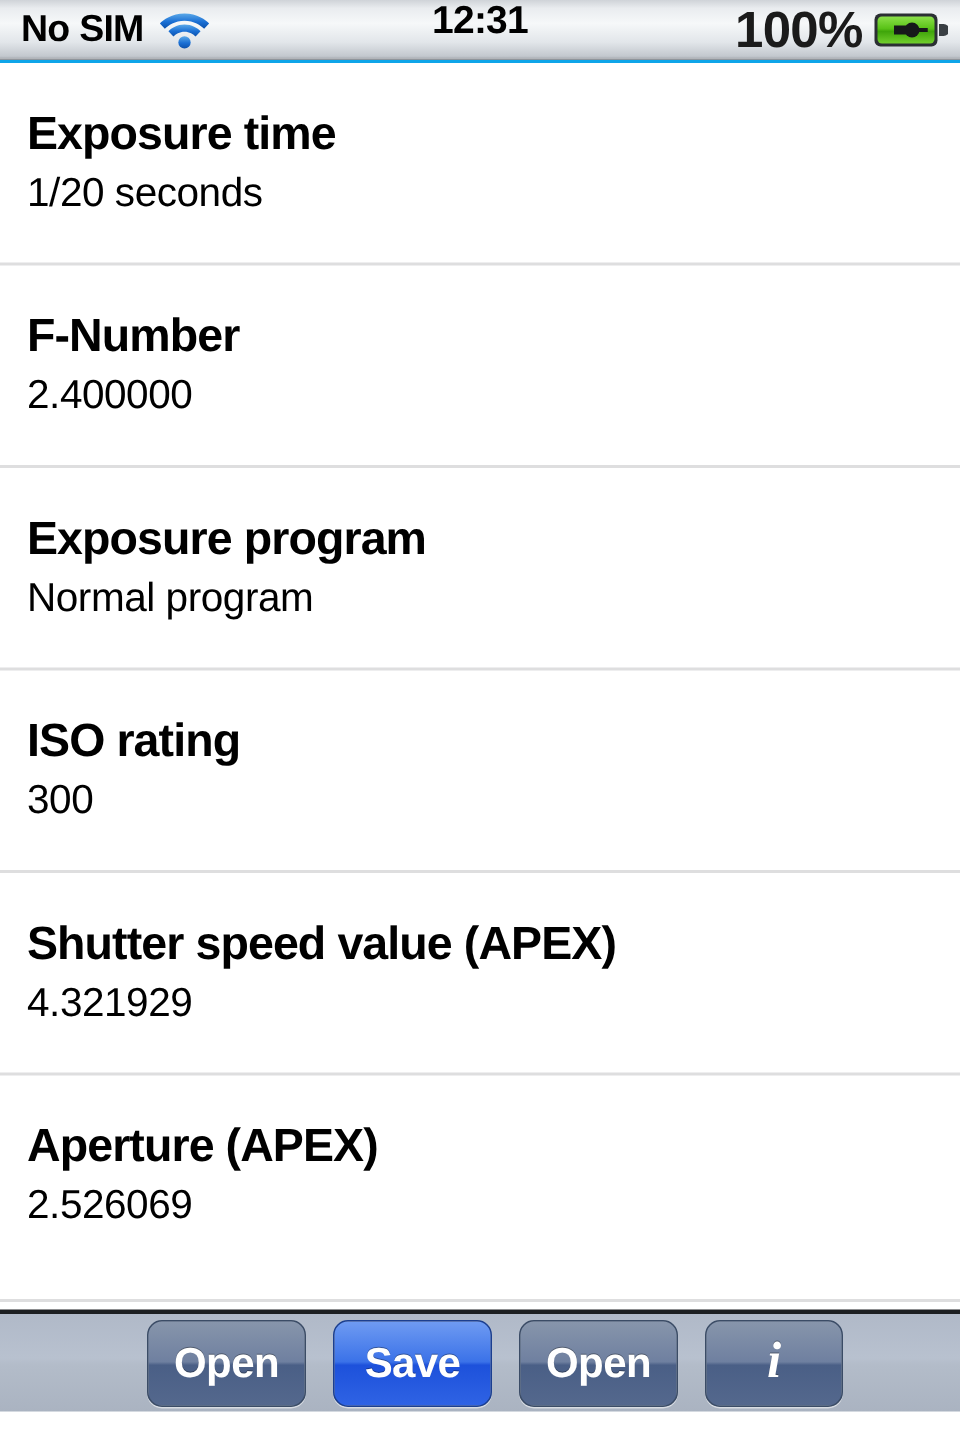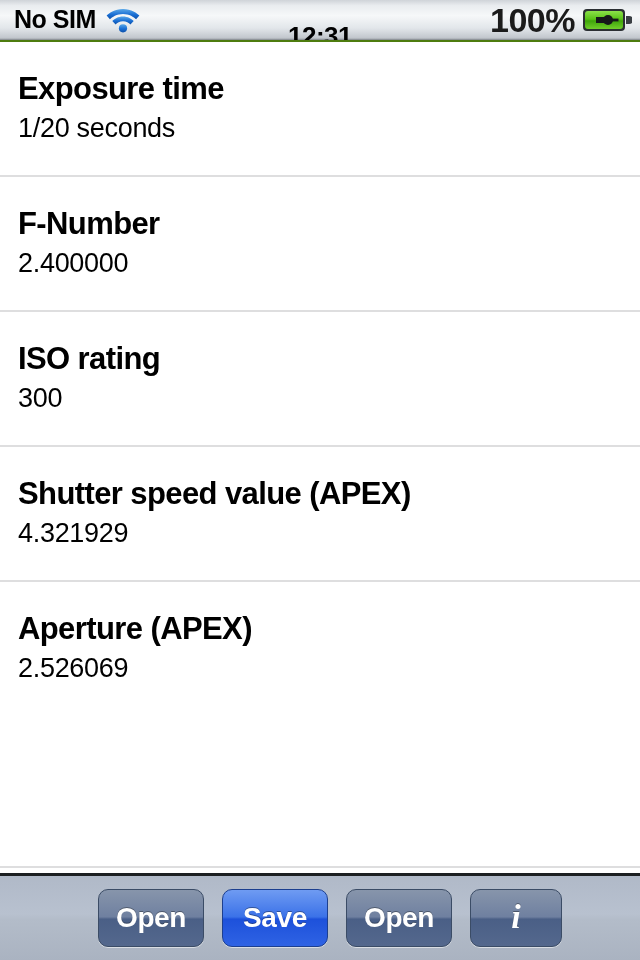--- a/index.html
+++ b/index.html
@@ -44,25 +44,25 @@
   }
   .sb-carrier {
     font-size: 25px;
     font-weight: bold;
     color: #000;
     letter-spacing: -0.5px;
     line-height: 1;
   }
   .sb-center {
     position: absolute;
-    left: 0; top: 10px;
+    left: 0; top: 0;
     width: 640px;
     height: 39px;
     display: flex;
-    align-items: flex-end;
+    align-items: flex-start;
     justify-content: center;
   }
   .sb-clock {
     font-size: 26px;
     font-weight: bold;
     color: #000;
     letter-spacing: -0.5px;
     line-height: 1;
   }
   .sb-right {
@@ -98,21 +98,21 @@
   }
   .row {
     position: relative;
     height: 135px;
     box-sizing: border-box;
     border-top: 2px solid #dededf;
     background: #ffffff;
     padding: 30px 18px 0 18px;
   }
   .row:first-child {
-    border-top: 2px solid #4d7c0f;
+    border-top: 2px solid #0ea5e9;
   }
   .row-title {
     display: block;
     font-size: 31px;
     font-weight: bold;
     color: #000000;
     letter-spacing: -0.6px;
     line-height: 1.08;
     white-space: nowrap;
   }
@@ -134,21 +134,21 @@
     height: 2px;
     background: #dededf;
   }
 
   
   .toolbar {
     position: absolute;
     left: 0;
     top: 873px;
     width: 640px;
-    height: 87px;
+    height: 68px;
     box-sizing: border-box;
     border-top: 3px solid #1c1f22;
     background: linear-gradient(to bottom,
         #b0b9c8 0%, #b8c1cf 45%, #b3bcc9 52%, #aab3c1 100%);
     display: flex;
     align-items: center;
     gap: 18px;
     padding-left: 98px;
   }
 
@@ -255,20 +255,24 @@
     <div class="row">
       <span class="row-title">Exposure time</span>
       <span class="row-value">1/20 seconds</span>
     </div>
 
     <div class="row">
       <span class="row-title">F-Number</span>
       <span class="row-value">2.400000</span>
     </div>
 
+    <div class="row">
+      <span class="row-title">Exposure program</span>
+      <span class="row-value">Normal program</span>
+    </div>
 
     <div class="row">
       <span class="row-title">ISO rating</span>
       <span class="row-value">300</span>
     </div>
 
     <div class="row">
       <span class="row-title">Shutter speed value (APEX)</span>
       <span class="row-value">4.321929</span>
     </div>

